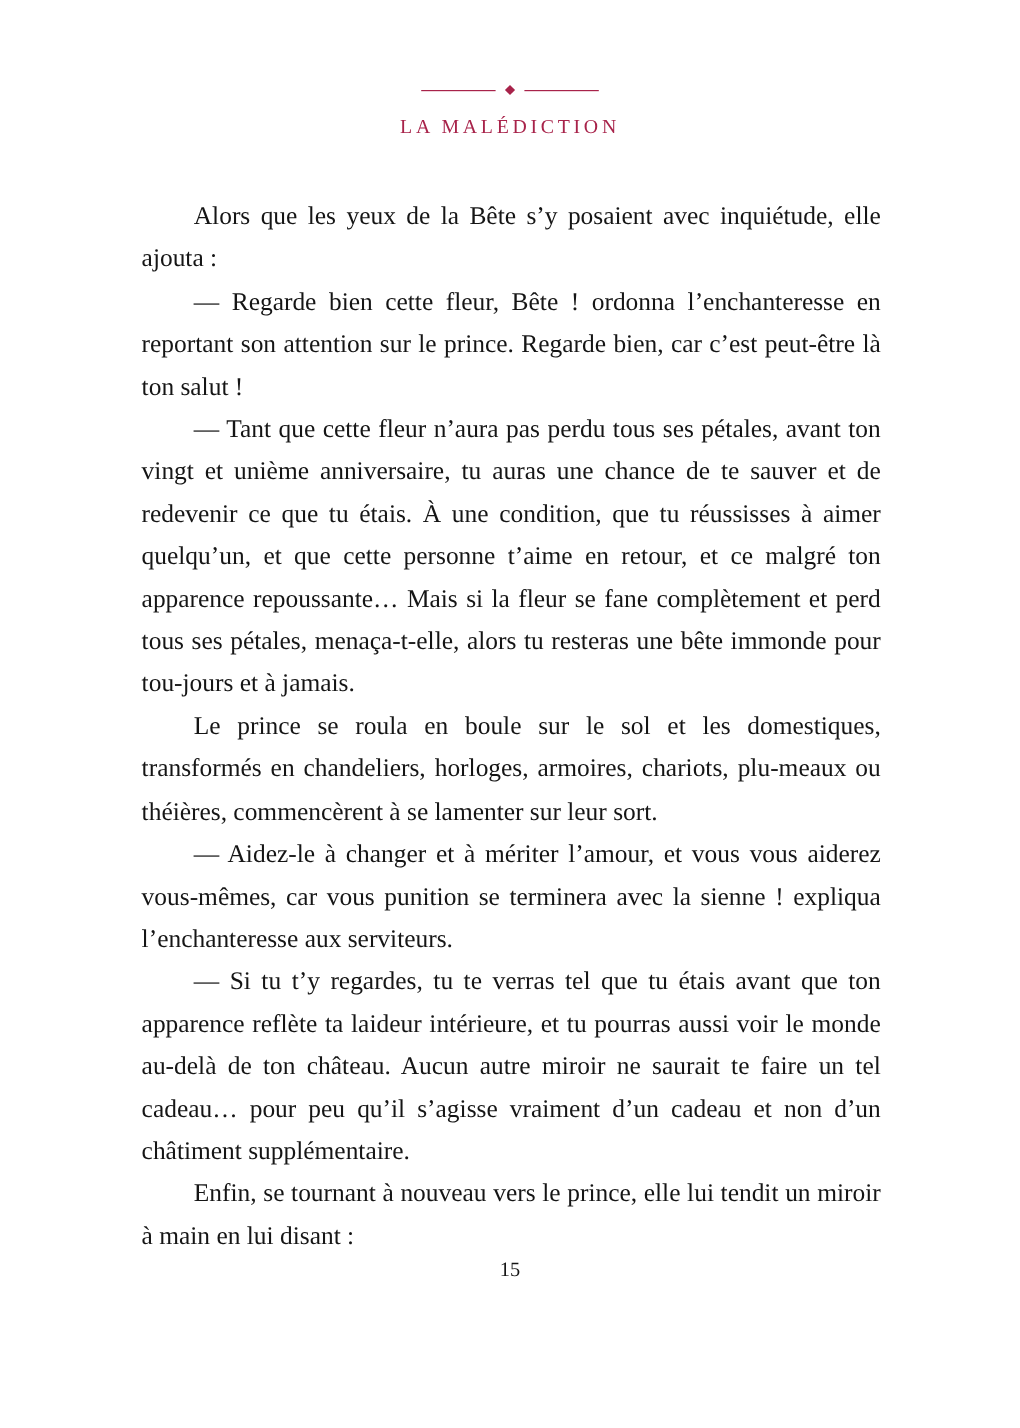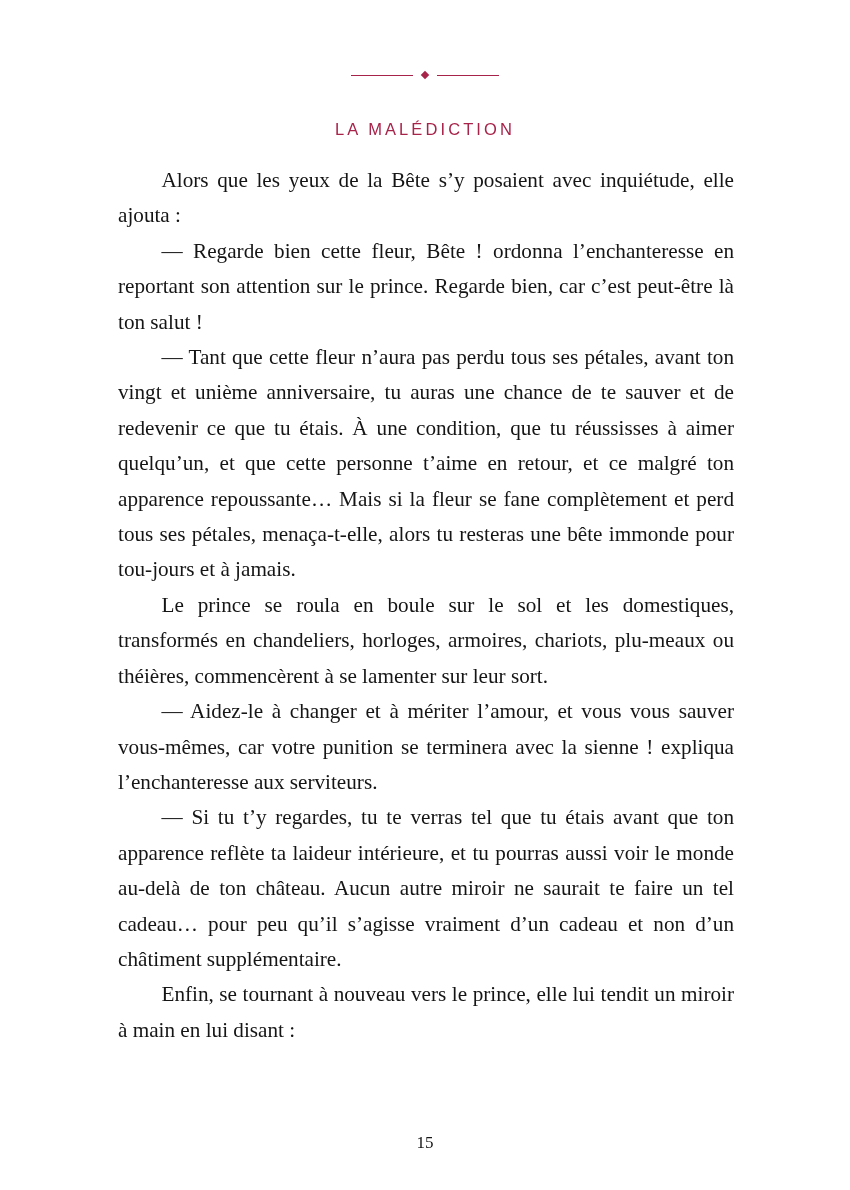--- a/index.html
+++ b/index.html
@@ -50,22 +50,21 @@
     position: absolute;
     top: 96px;
     left: 0;
     width: 100%;
     text-align: center;
     color: #a8234a;
     font-size: 16.5px;
     letter-spacing: 3.1px;
     font-variant: small-caps;
     text-transform: uppercase;
-    font-family: Liberation Sans, sans-serif;
-    margin-top: 24px;
+    font-family: Liberation Serif, serif;
   }
 
   
   .textblock {
     position: absolute;
     top: 163px;
     left: 118px;
     width: 616px;
   }
   .textblock p {
@@ -81,21 +80,21 @@
   .textblock p.indent {
     text-indent: 2.05em;
   }
   .textblock p.last-line-left:last-of-type {
     text-align-last: left;
   }
 
   
   .folio {
     position: absolute;
-    top: 1133px;
+    top: 1048px;
     left: 0;
     width: 100%;
     text-align: center;
     font-size: 17px;
     color: #151515;
     font-family: "Liberation Serif", serif;
   }
 </style>
 </head>
 <body>
@@ -108,20 +107,20 @@
     <span class="rule"></span>
   </div>
 
   <div class="running-head">La Malédiction</div>
 
   <div class="textblock">
     <p class="indent">Alors que les yeux de la Bête s’y posaient avec inquiétude, elle ajouta :</p>
     <p class="indent">— Regarde bien cette fleur, Bête ! ordonna l’enchanteresse en reportant son attention sur le prince. Regarde bien, car c’est peut-être là ton salut !</p>
     <p class="indent">— Tant que cette fleur n’aura pas perdu tous ses pétales, avant ton vingt et unième anniversaire, tu auras une chance de te sauver et de redevenir ce que tu étais. À une condition, que tu réussisses à aimer quelqu’un, et que cette personne t’aime en retour, et ce malgré ton apparence repoussante… Mais si la fleur se fane complètement et perd tous ses pétales, menaça-t-elle, alors tu resteras une bête immonde pour tou-jours et à jamais.</p>
     <p class="indent">Le prince se roula en boule sur le sol et les domestiques, transformés en chandeliers, horloges, armoires, chariots, plu-meaux ou théières, commencèrent à se lamenter sur leur sort.</p>
-    <p class="indent">— Aidez-le à changer et à mériter l’amour, et vous vous sauver vous-mêmes, car votre punition se terminera avec la sienne ! expliqua l’enchanteresse aux serviteurs.</p>
+    <p class="indent">— Aidez-le à changer et à mériter l’amour, et vous vous aiderez vous-mêmes, car vous punition se terminera avec la sienne ! expliqua l’enchanteresse aux serviteurs.</p>
     <p class="indent last-line-left">— Si tu t’y regardes, tu te verras tel que tu étais avant que ton apparence reflète ta laideur intérieure, et tu pourras aussi voir le monde au-delà de ton château. Aucun autre miroir ne saurait te faire un tel cadeau… pour peu qu’il s’agisse vraiment d’un cadeau et non d’un châtiment supplémentaire.</p>
     <p class="indent">Enfin, se tournant à nouveau vers le prince, elle lui tendit un miroir à main en lui disant :</p>
   </div>
 
   <div class="folio">15</div>
 
 </div>
 
 </body></html>

